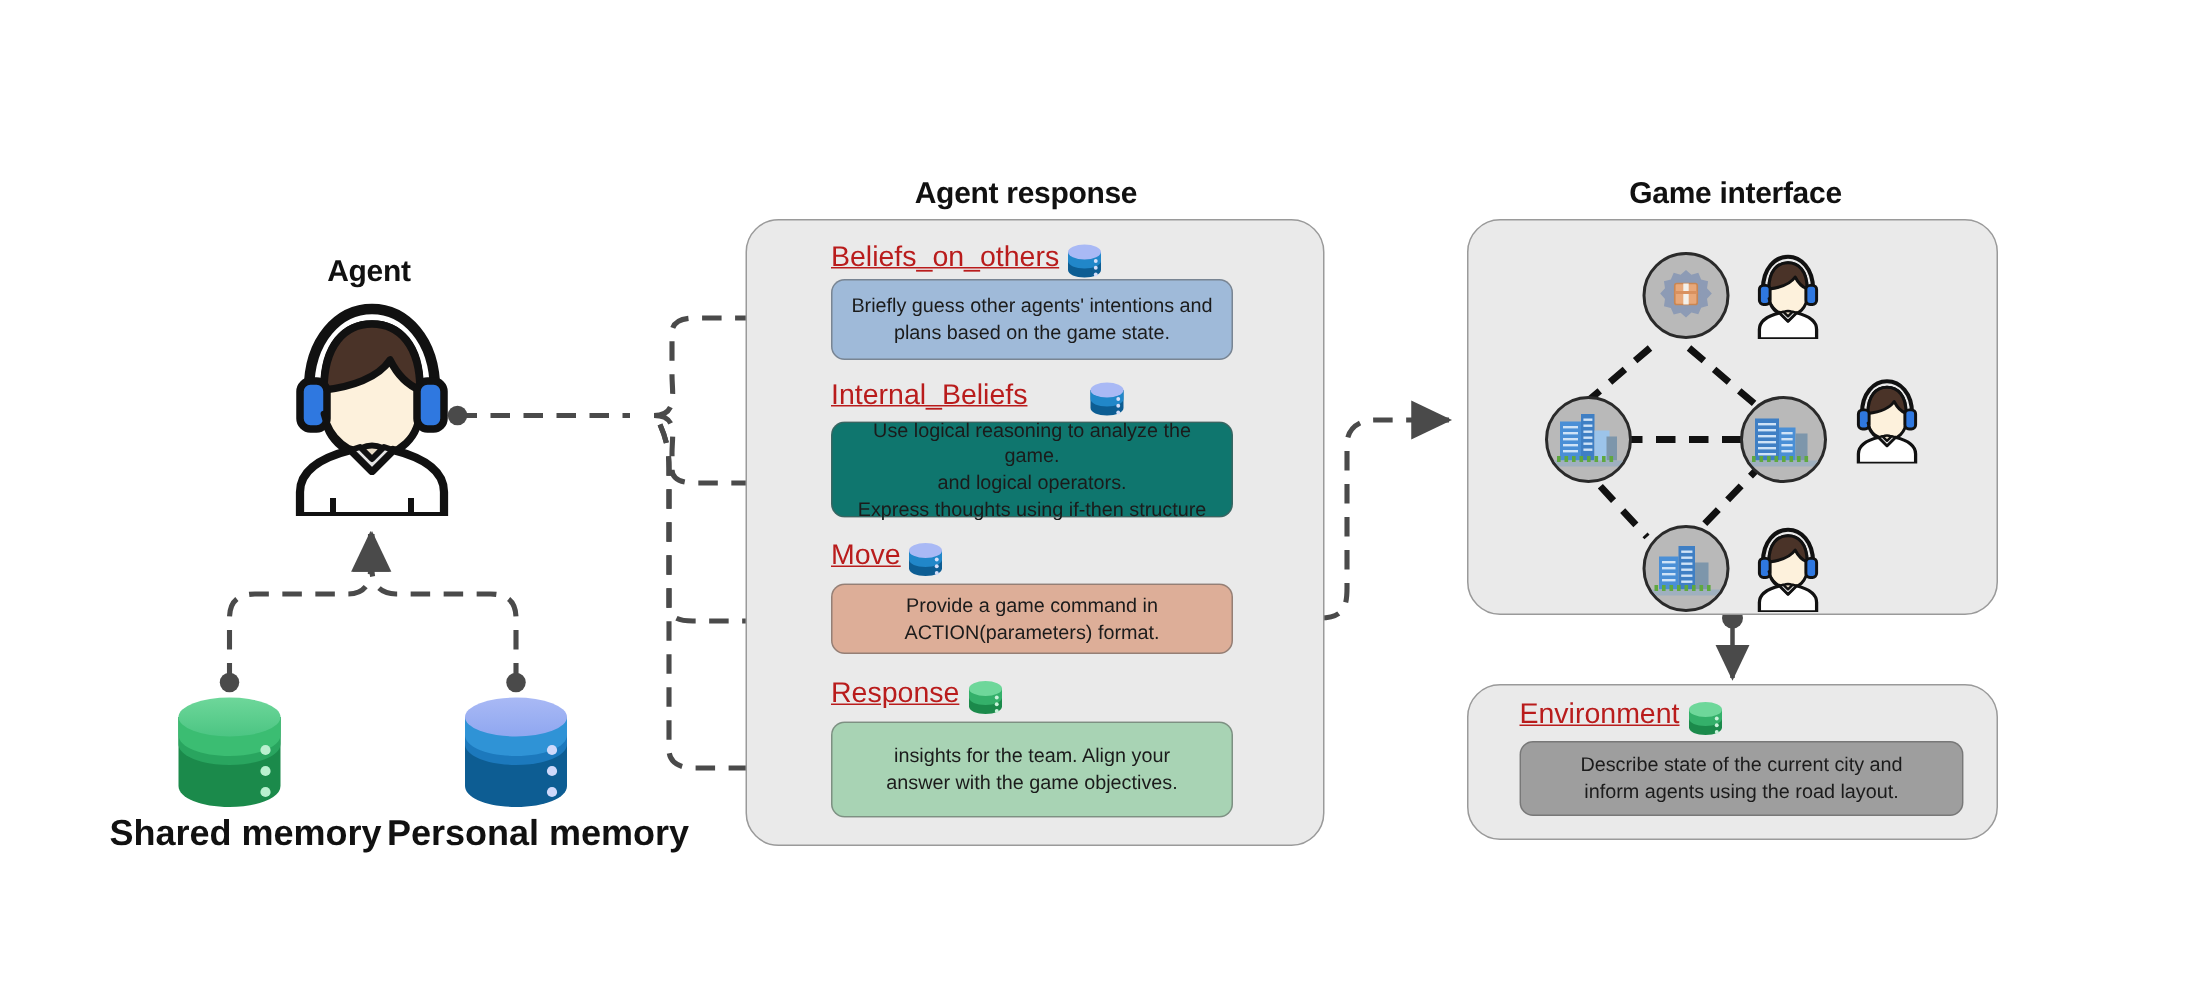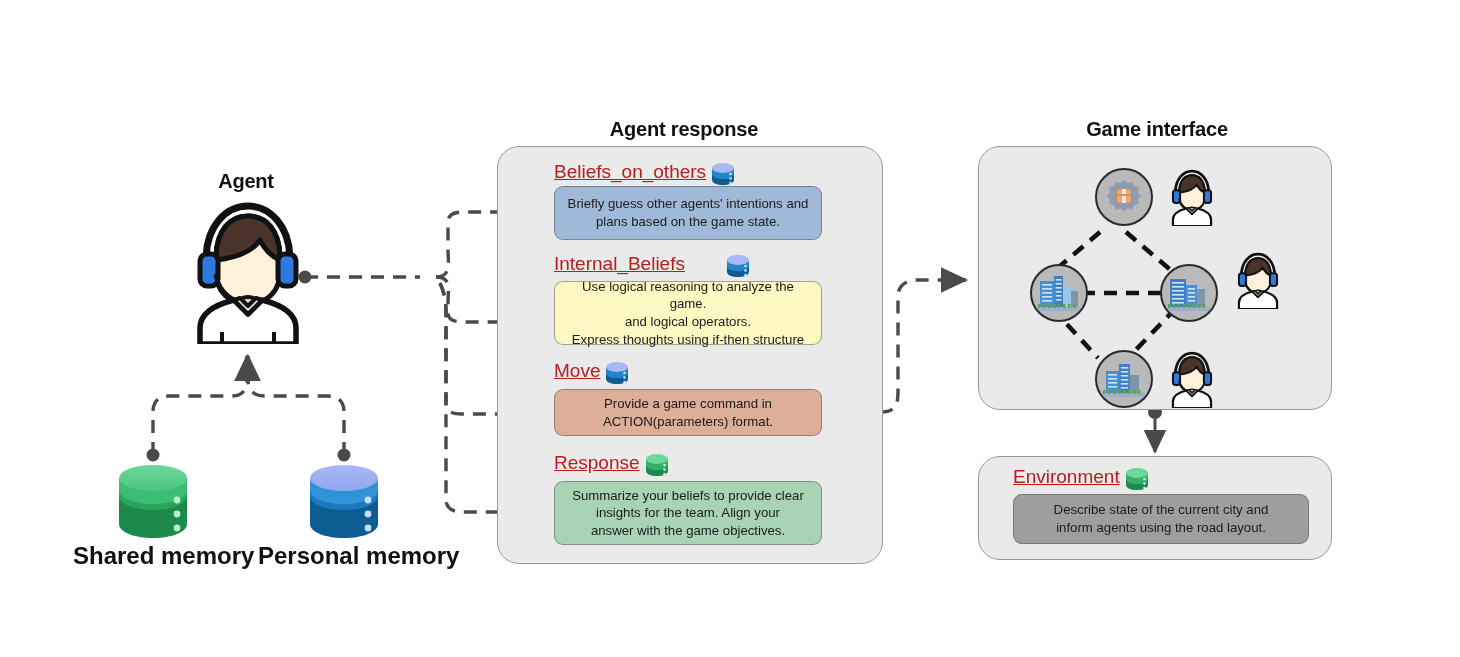--- a/index.html
+++ b/index.html
@@ -179,21 +179,21 @@
       <svg width="26" height="25" viewBox="0 0 26 25">
         <path d="M2,7 L2,19 C2,22 7,24 13,24 C19,24 24,22 24,19 L24,7 Z" fill="#0d5d93"></path>
         <path d="M2,7 L2,13 C2,16 7,18 13,18 C19,18 24,16 24,13 L24,7 Z" fill="#2187c9"></path>
         <ellipse cx="13" cy="7" rx="11" ry="5" fill="#a9b9f5"></ellipse>
         <circle cx="20.5" cy="13" r="1.3" fill="#d5def9"></circle>
         <circle cx="20.5" cy="17.5" r="1.3" fill="#d5def9"></circle>
         <circle cx="20.5" cy="22" r="1.3" fill="#d5def9"></circle>
       </svg>
     </span>
   </div>
-  <div class="abs msgbox" style="left:554px;top:281px;width:268px;height:64px;background:#fef9c3;">
+  <div class="abs msgbox" style="left:554px;top:281px;width:268px;height:64px;background:#0f766e;">
     <div>
       <span>Use logical reasoning to analyze the game.</span>
       <span>and logical operators.</span>
       <span>Express thoughts using if-then structure</span>
     </div>
   </div>
 
   <div class="abs field-label" style="left:554px;top:360px;">
     <span>Move</span>
     <span class="db-ico">
@@ -222,21 +222,20 @@
         <path d="M2,7 L2,13 C2,16 7,18 13,18 C19,18 24,16 24,13 L24,7 Z" fill="#34b06a"></path>
         <ellipse cx="13" cy="7" rx="11" ry="5" fill="#6ed79a"></ellipse>
         <circle cx="20.5" cy="13" r="1.3" fill="#c9f2da"></circle>
         <circle cx="20.5" cy="17.5" r="1.3" fill="#c9f2da"></circle>
         <circle cx="20.5" cy="22" r="1.3" fill="#c9f2da"></circle>
       </svg>
     </span>
   </div>
   <div class="abs msgbox" style="left:554px;top:481px;width:268px;height:64px;background:#a8d3b4;">
     <div>
-      <span>Summarize your beliefs to provide clear</span>
       <span>insights for the team. Align your</span>
       <span>answer with the game objectives.</span>
     </div>
   </div>
 
   <div class="abs section-title" style="left:1068px;top:118px;width:178px;">Game interface</div>
 
   <div class="abs panel" style="left:978px;top:146px;width:354px;height:264px;"></div>
 
   <svg class="abs" style="left:978px;top:146px;width:354px;height:264px;">

